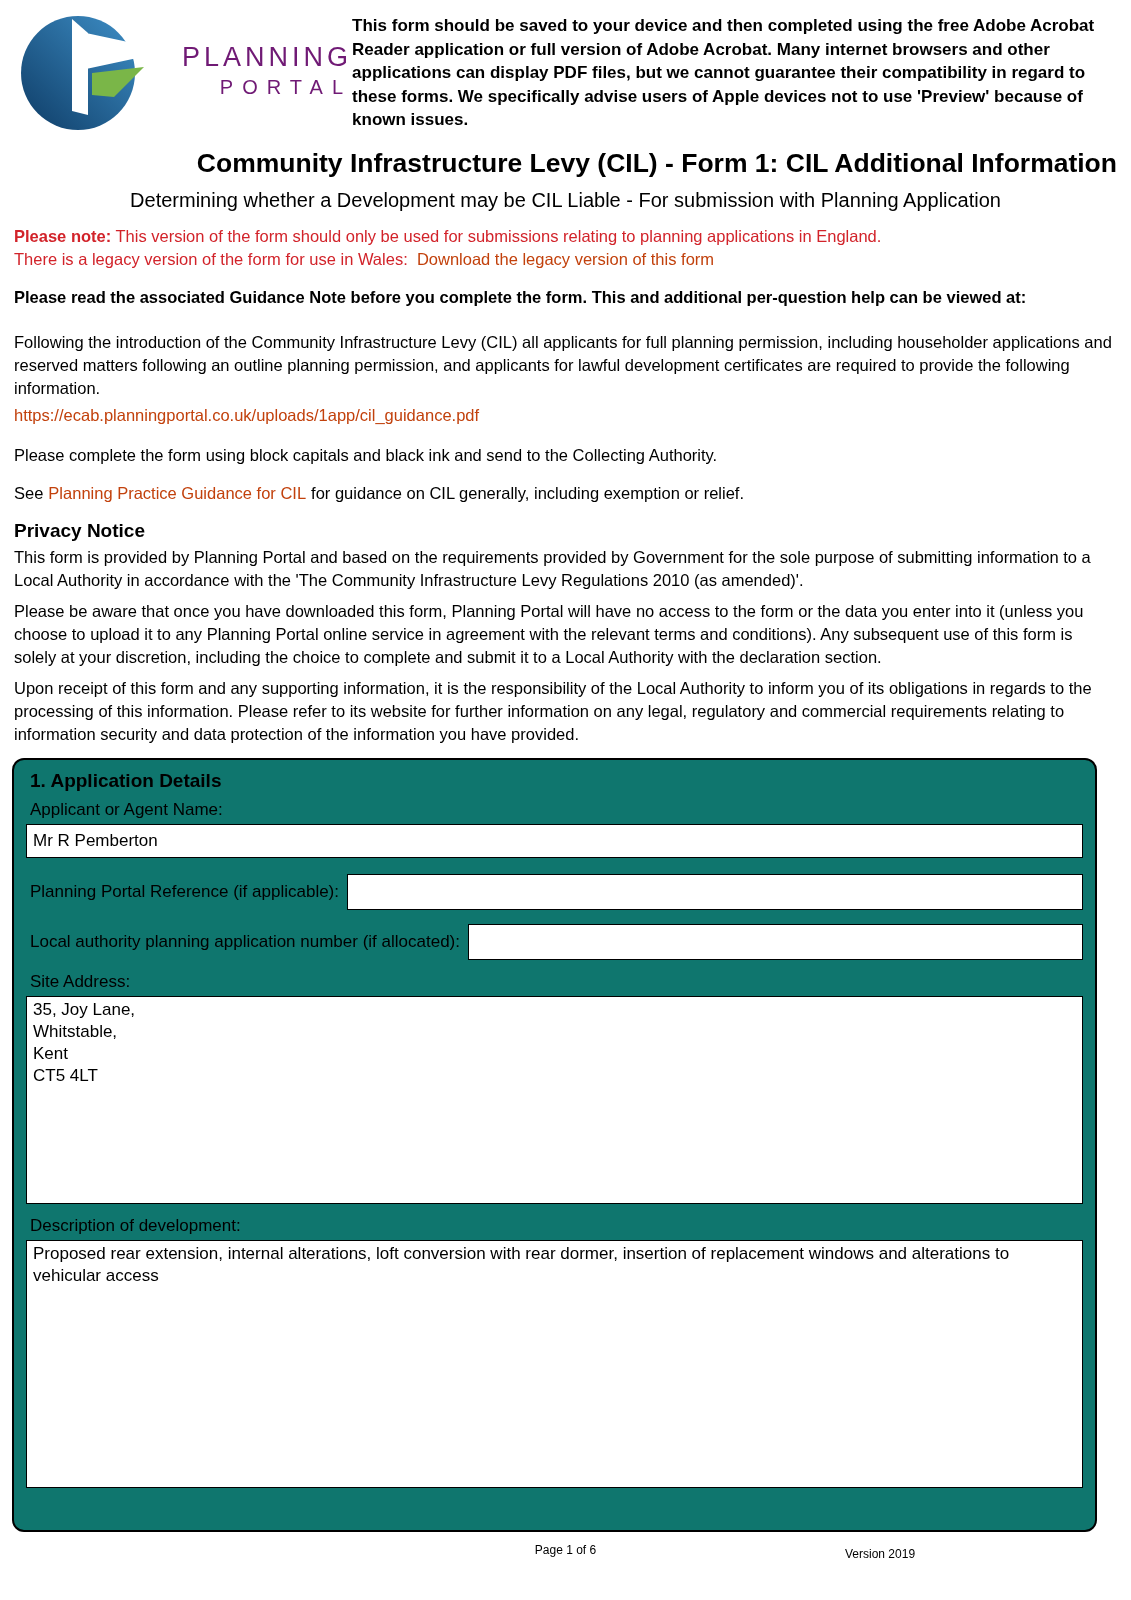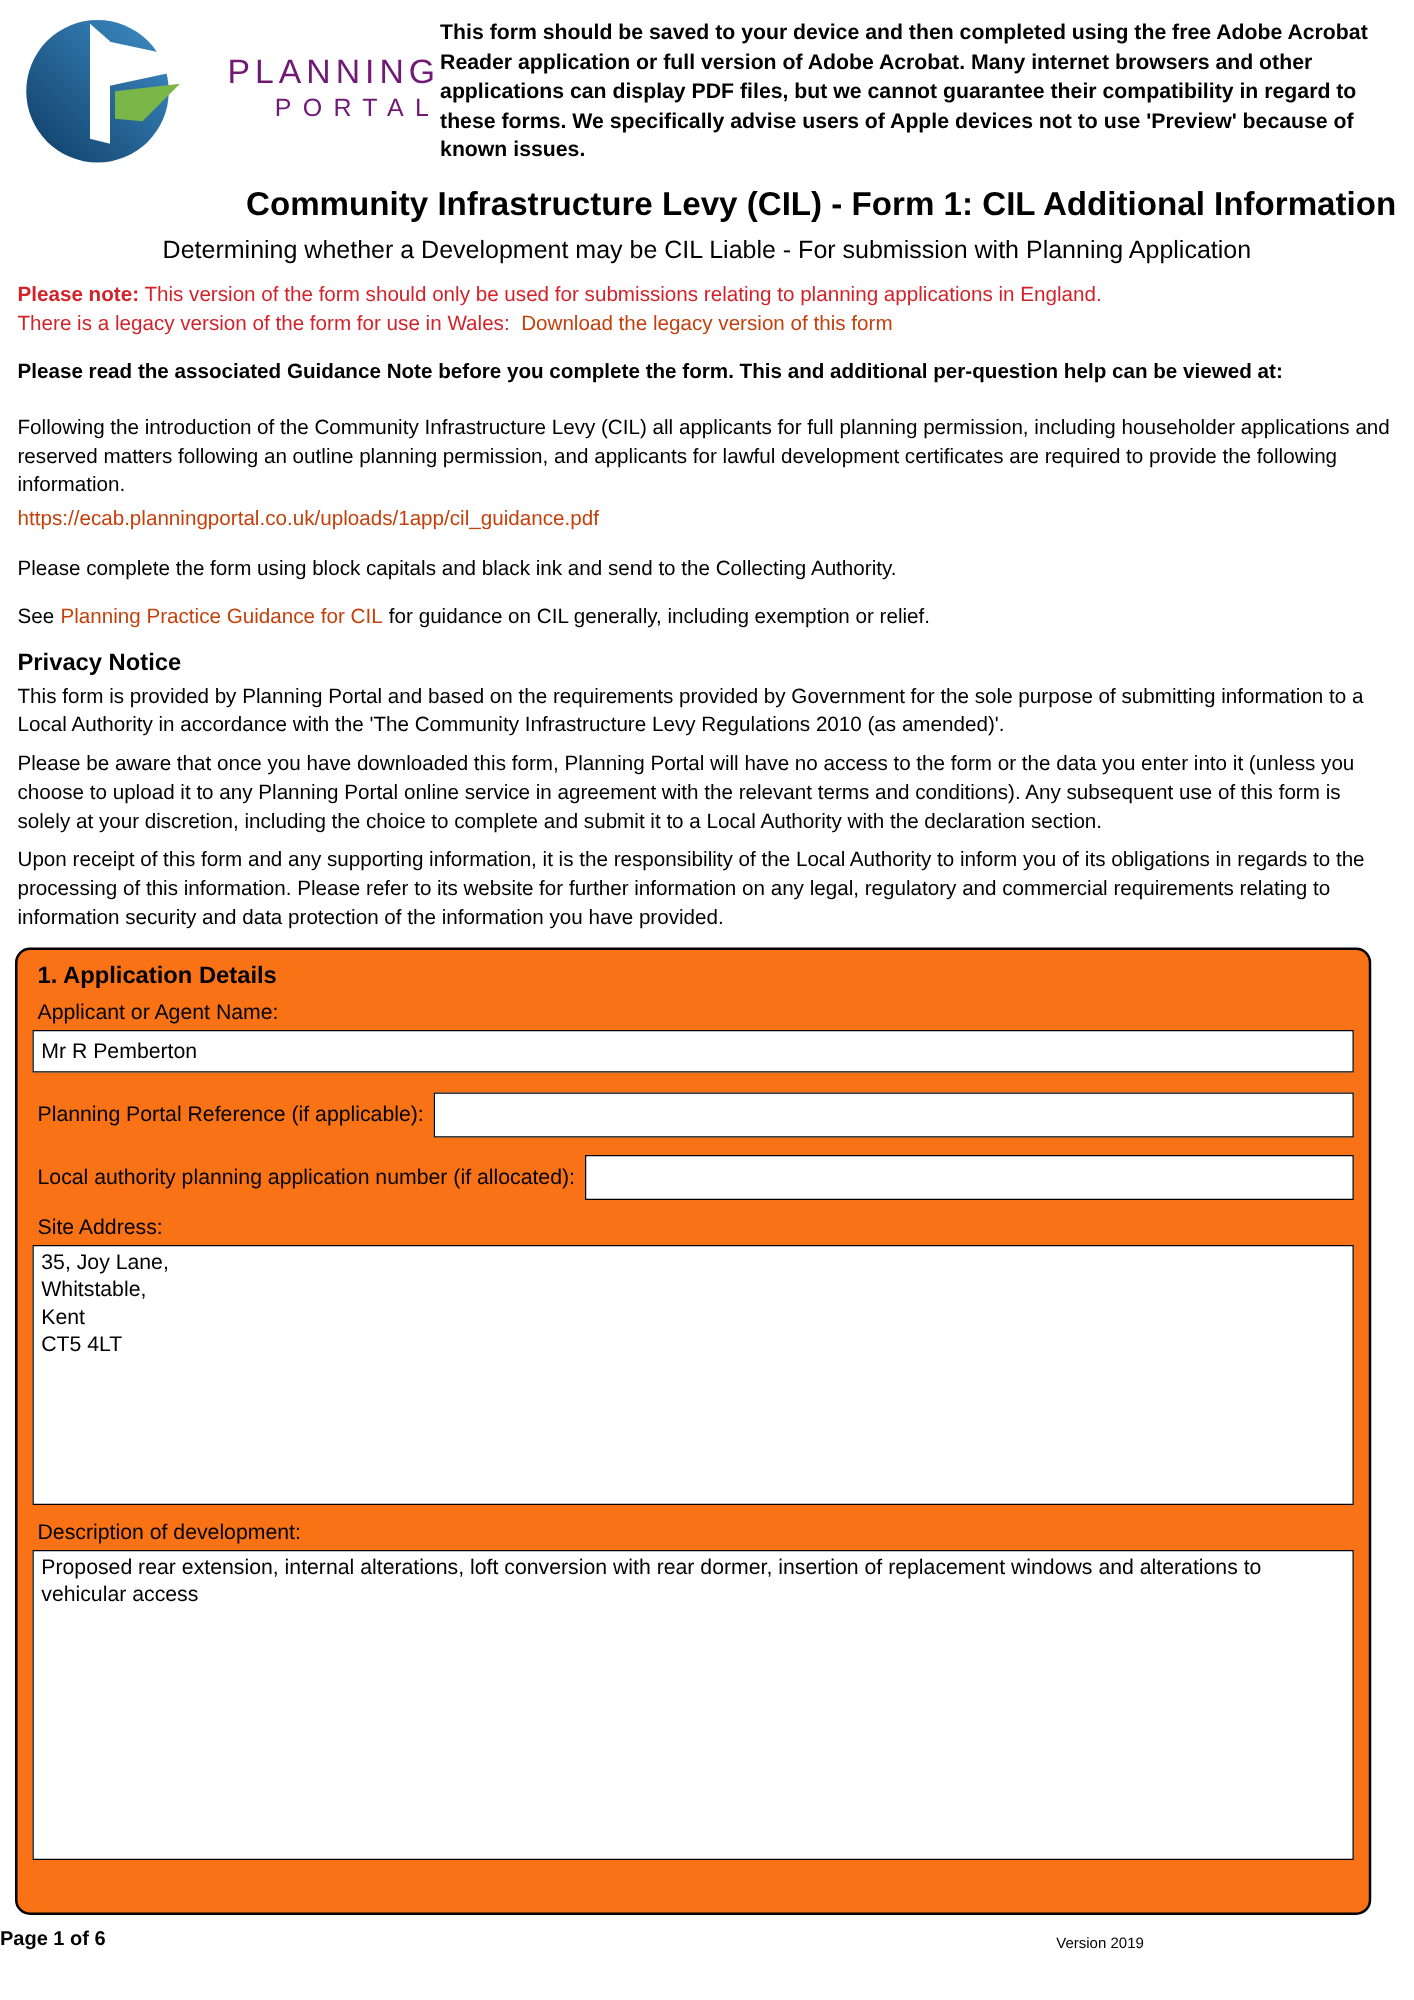--- a/index.html
+++ b/index.html
@@ -23,36 +23,36 @@
   a.link { color:#c2410c; text-decoration:none; cursor:pointer; }
   p.body { font-size:16.5px; line-height:23px; margin-top:15px; }
   p.url-line { margin-top:4px; }
   .bold { font-weight:bold; }
   h3.privacy-h { font-size:19px; margin-top:15px; }
   .privacy p { margin-top:7px; }
   .see-line .link { margin:0 5px; }
 
   
   .app-box { position:absolute; left:12px; top:758px; width:1085px; height:774px;
-             border:2.5px solid #000; border-radius:12px; padding:10px 12px; background:#f97316; }
+             border:2.5px solid #000; border-radius:12px; padding:10px 12px; background:#0f766e; }
   .app-box h3 { font-size:19px; margin:0 0 8px 4px; }
   .app-box label { display:block; font-size:17px; margin:6px 0 4px 4px; }
   .app-box input, .app-box textarea { border:1px solid #000; font-family:"Liberation Sans", sans-serif;
              font-size:17px; padding:2px 6px; background:#fff; border-radius:0; }
   .full { width:100%; height:34px; }
   .frow { display:flex; align-items:center; margin-top:16px; }
   .frow label { margin:0 8px 0 4px; white-space:nowrap; }
   .frow input { flex:1; height:36px; }
   .lbl-block { margin-top:12px !important; }
   textarea { width:100%; resize:none; line-height:22px; display:block; }
   .site-ta { height:208px; }
   .desc-ta { height:248px; }
 
   
-  .footer-page { position:absolute; left:0; right:0; top:1543px; text-align:left; font-size:16px;font-weight:bold; }
+  .footer-page { position:absolute; left:0; right:0; top:1543px; text-align:center; font-size:12px; }
   .footer-version { position:absolute; left:845px; top:1547px; font-size:12px; }
 </style>
 </head>
 <body>
 
 <div class="page">
 
   <header class="top">
     <div class="logo-wrap">
       <svg width="158" height="120" viewBox="0 0 158 120">

